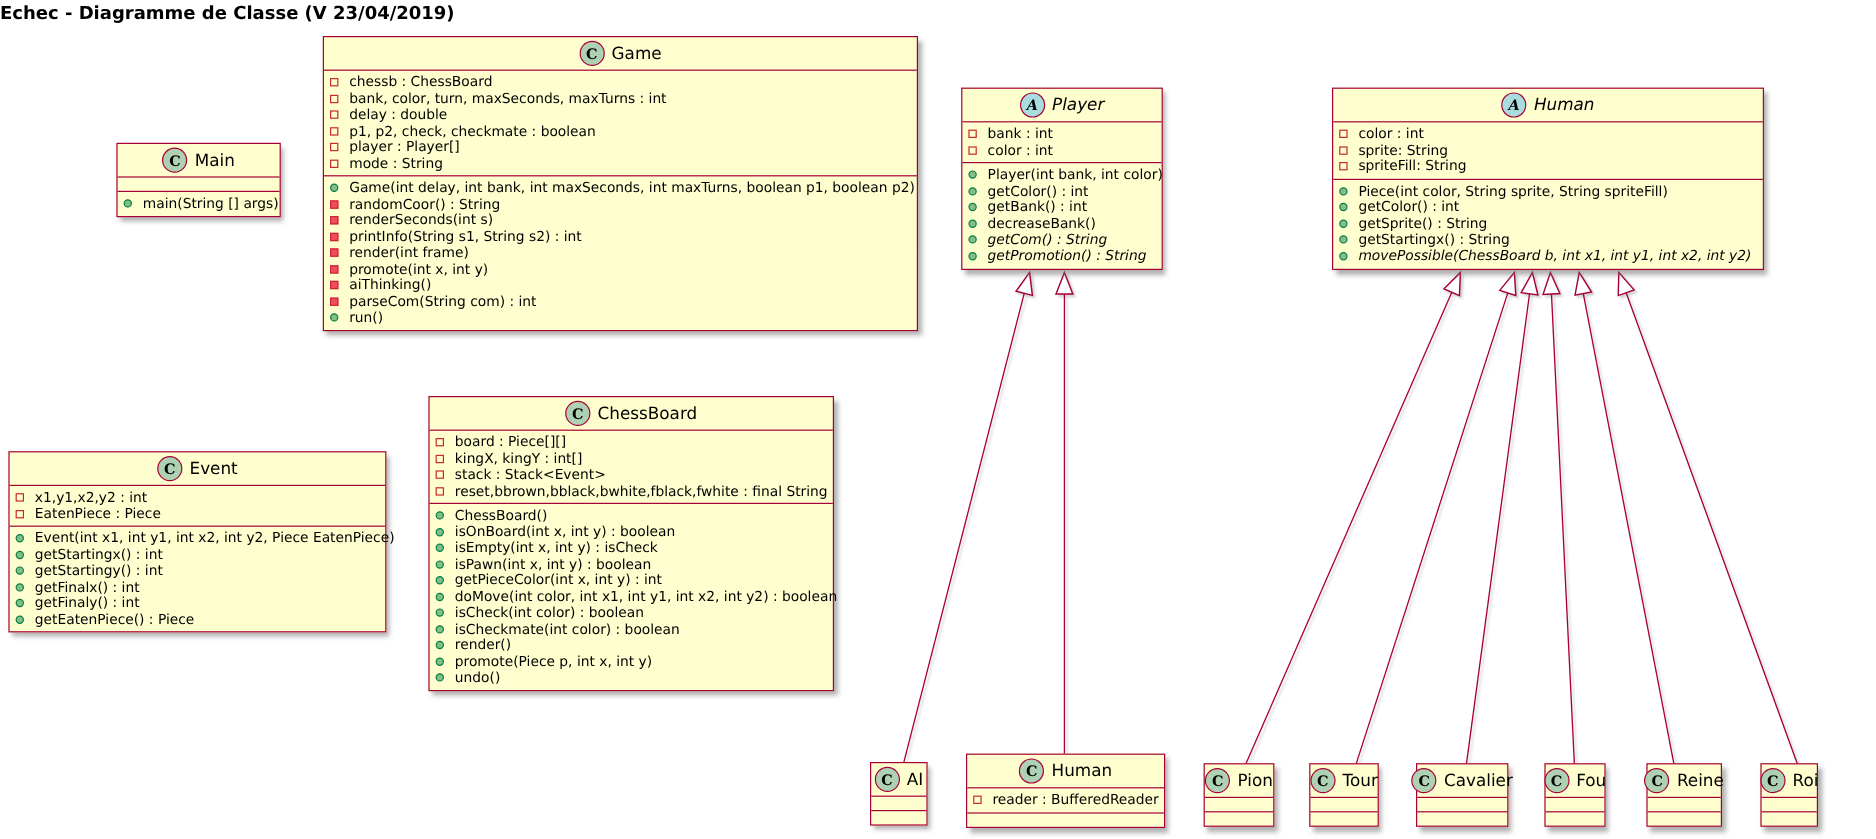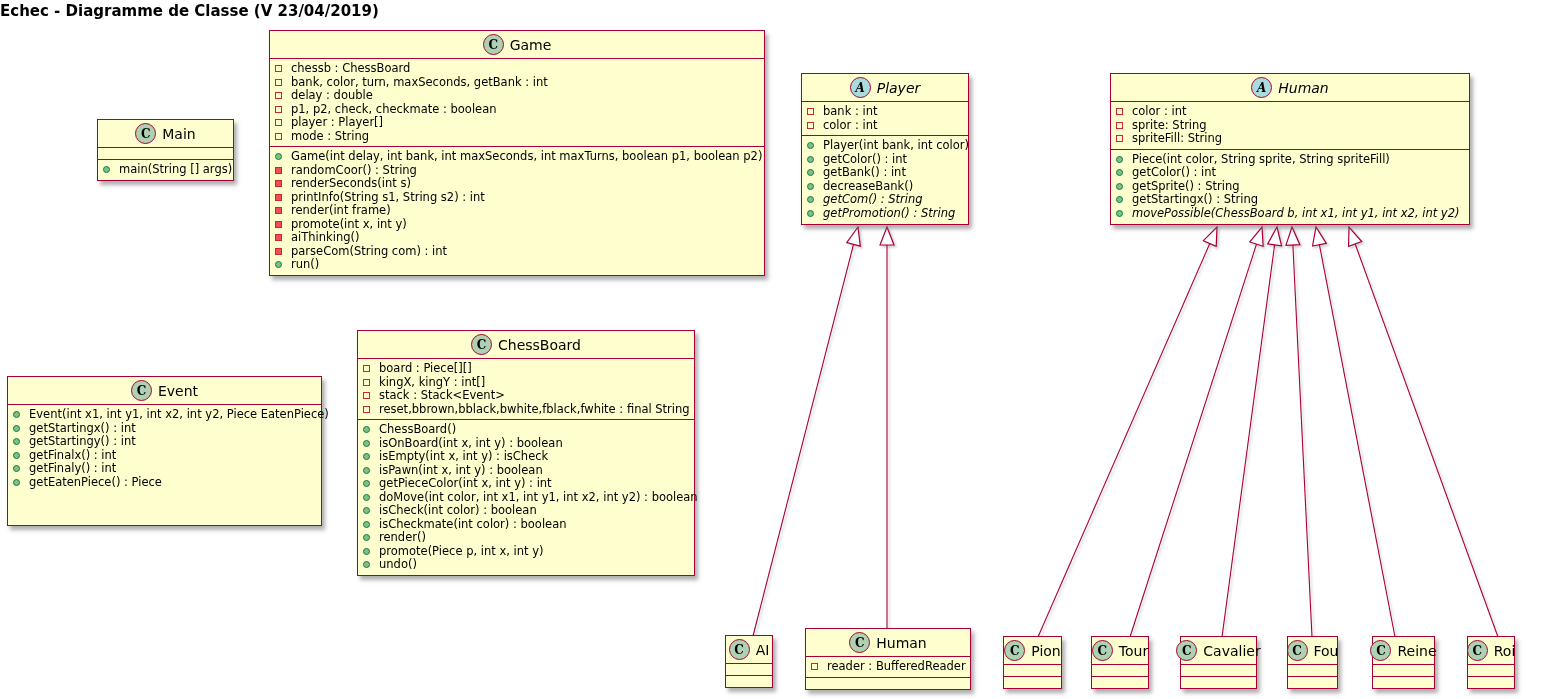--- a/index.html
+++ b/index.html
@@ -70,21 +70,21 @@
           <span class="circ c">C</span>
           <span class="cname">Game</span>
         </div>
         <div class="compartment">
           <div class="member">
             <span class="micon private-field"></span>
             <span class="mtext">chessb : ChessBoard</span>
           </div>
           <div class="member">
             <span class="micon private-field"></span>
-            <span class="mtext">bank, color, turn, maxSeconds, getBank : int</span>
+            <span class="mtext">bank, color, turn, maxSeconds, maxTurns : int</span>
           </div>
           <div class="member">
             <span class="micon private-field"></span>
             <span class="mtext">delay : double</span>
           </div>
           <div class="member">
             <span class="micon private-field"></span>
             <span class="mtext">p1, p2, check, checkmate : boolean</span>
           </div>
           <div class="member">
@@ -132,20 +132,30 @@
           <div class="member">
             <span class="micon public"></span>
             <span class="mtext">run()</span>
           </div>
         </div>
       </div>
       <div class="classbox" style="left: 7px; top: 376px; width: 315px; min-height: 150px;">
         <div class="titlebar">
           <span class="circ c">C</span>
           <span class="cname">Event</span>
+        </div>
+        <div class="compartment">
+          <div class="member">
+            <span class="micon private-field"></span>
+            <span class="mtext">x1,y1,x2,y2 : int</span>
+          </div>
+          <div class="member">
+            <span class="micon private-field"></span>
+            <span class="mtext">EatenPiece : Piece</span>
+          </div>
         </div>
         <div class="compartment">
           <div class="member">
             <span class="micon public"></span>
             <span class="mtext">Event(int x1, int y1, int x2, int y2, Piece EatenPiece)</span>
           </div>
           <div class="member">
             <span class="micon public"></span>
             <span class="mtext">getStartingx() : int</span>
           </div>

